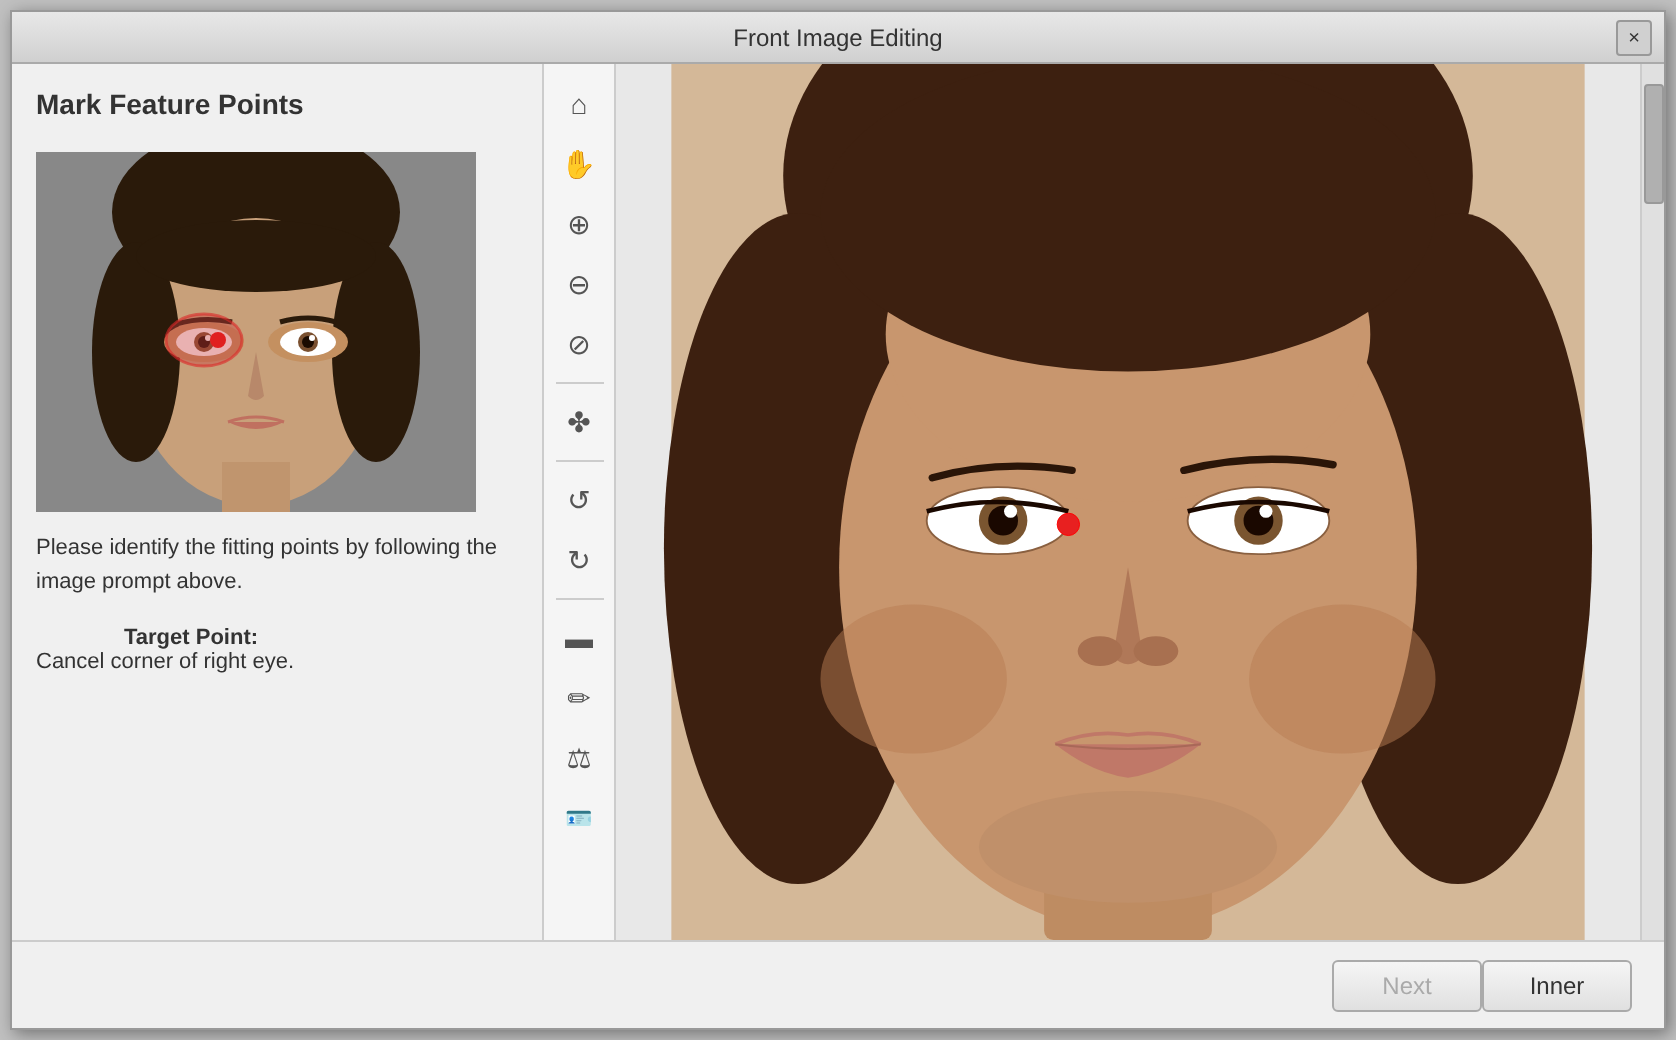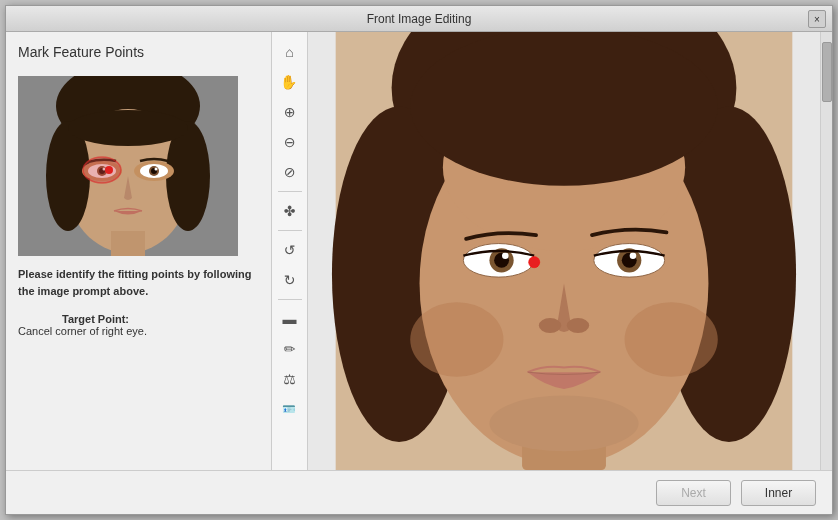--- a/index.html
+++ b/index.html
@@ -62,36 +62,35 @@
     .left-panel {
       width: 265px;
       flex-shrink: 0;
       padding: 12px;
       display: flex;
       flex-direction: column;
       gap: 10px;
     }
     .section-title {
       font-size: 14px;
-      font-weight: normal;
+      font-weight: bold;
       color: #333;
       margin-bottom: 6px;
     }
     .thumbnail-container {
       width: 220px;
       height: 180px;
       background: #888;
       position: relative;
       overflow: hidden;
     }
     .description-text {
       font-size: 11px;
       color: #333;
       line-height: 1.5;
-      font-weight: bold;
     }
     .target-label {
       font-size: 11px;
       color: #333;
       font-weight: bold;
       margin-top: 4px;
       margin-left: 44px;
     }
     .target-value {
       font-size: 11px;
@@ -157,21 +156,20 @@
       left: 1px;
     }
     .footer {
       height: 44px;
       background: #f0f0f0;
       border-top: 1px solid #ccc;
       display: flex;
       align-items: center;
       justify-content: flex-end;
       padding: 0 16px;
-      gap: 10px;
       flex-shrink: 0;
     }
     .footer-btn {
       width: 75px;
       height: 26px;
       background: linear-gradient(to bottom, #f5f5f5, #e0e0e0);
       border: 1px solid #aaa;
       border-radius: 3px;
       cursor: pointer;
       font-size: 12px;

